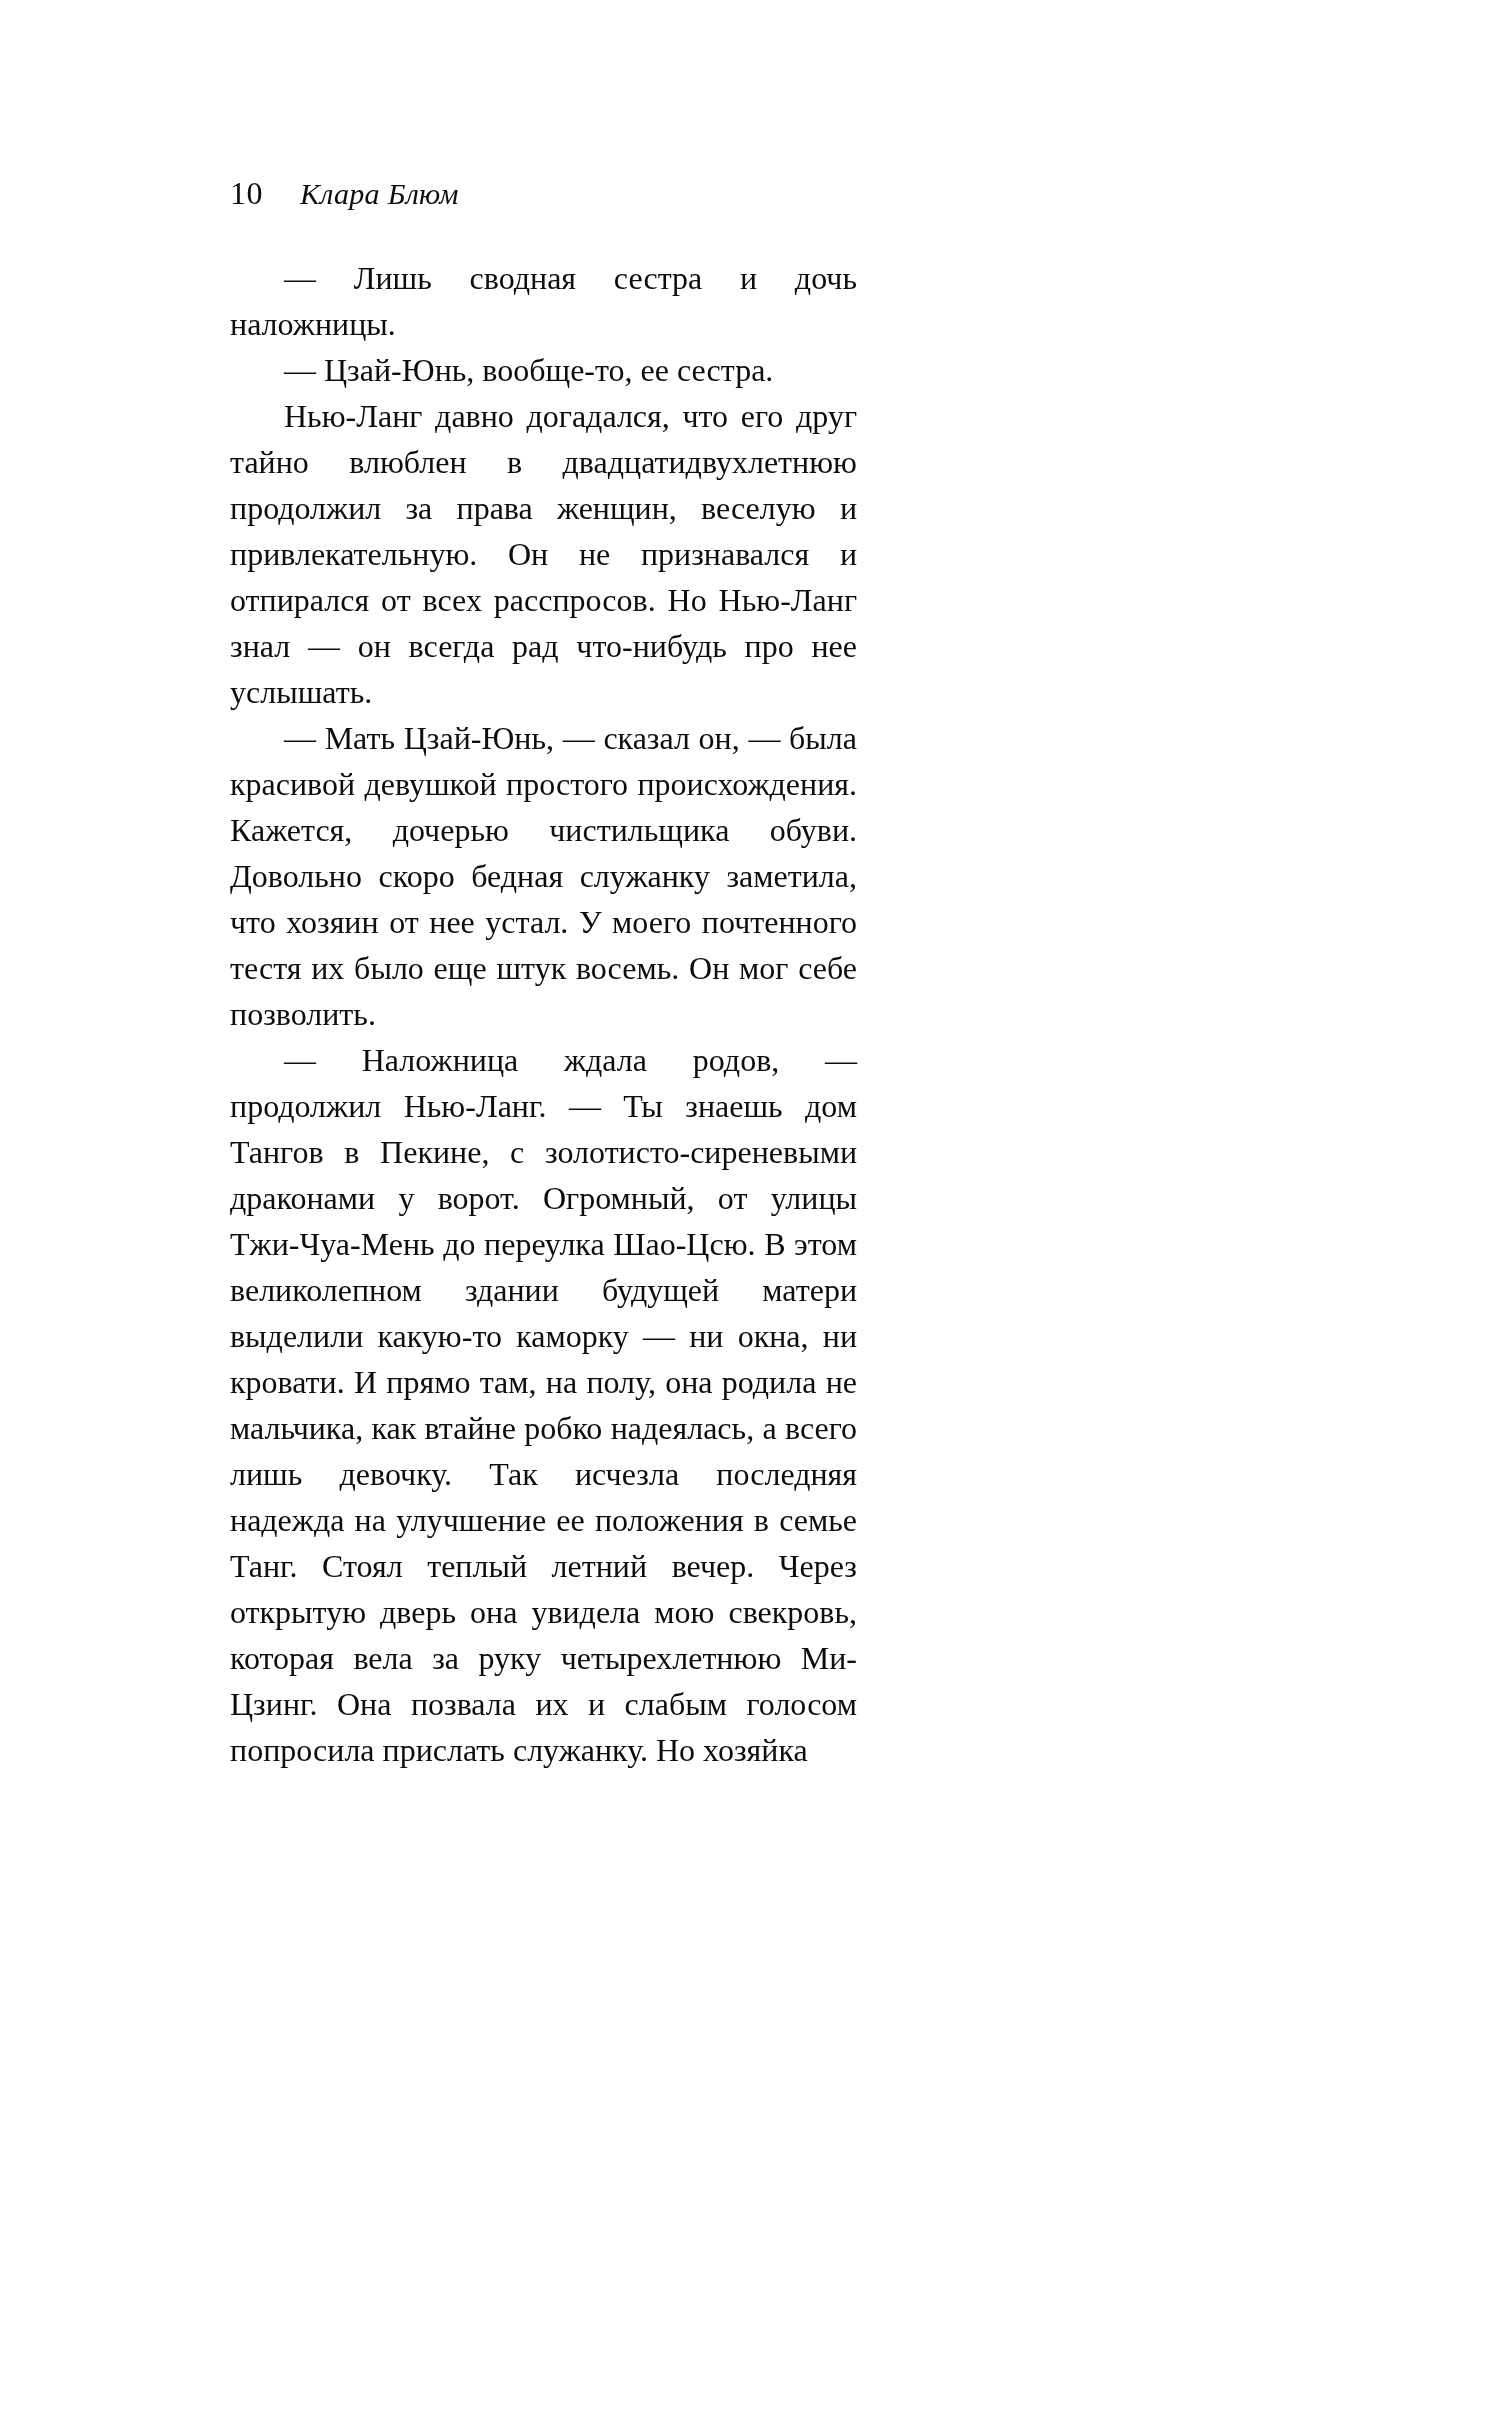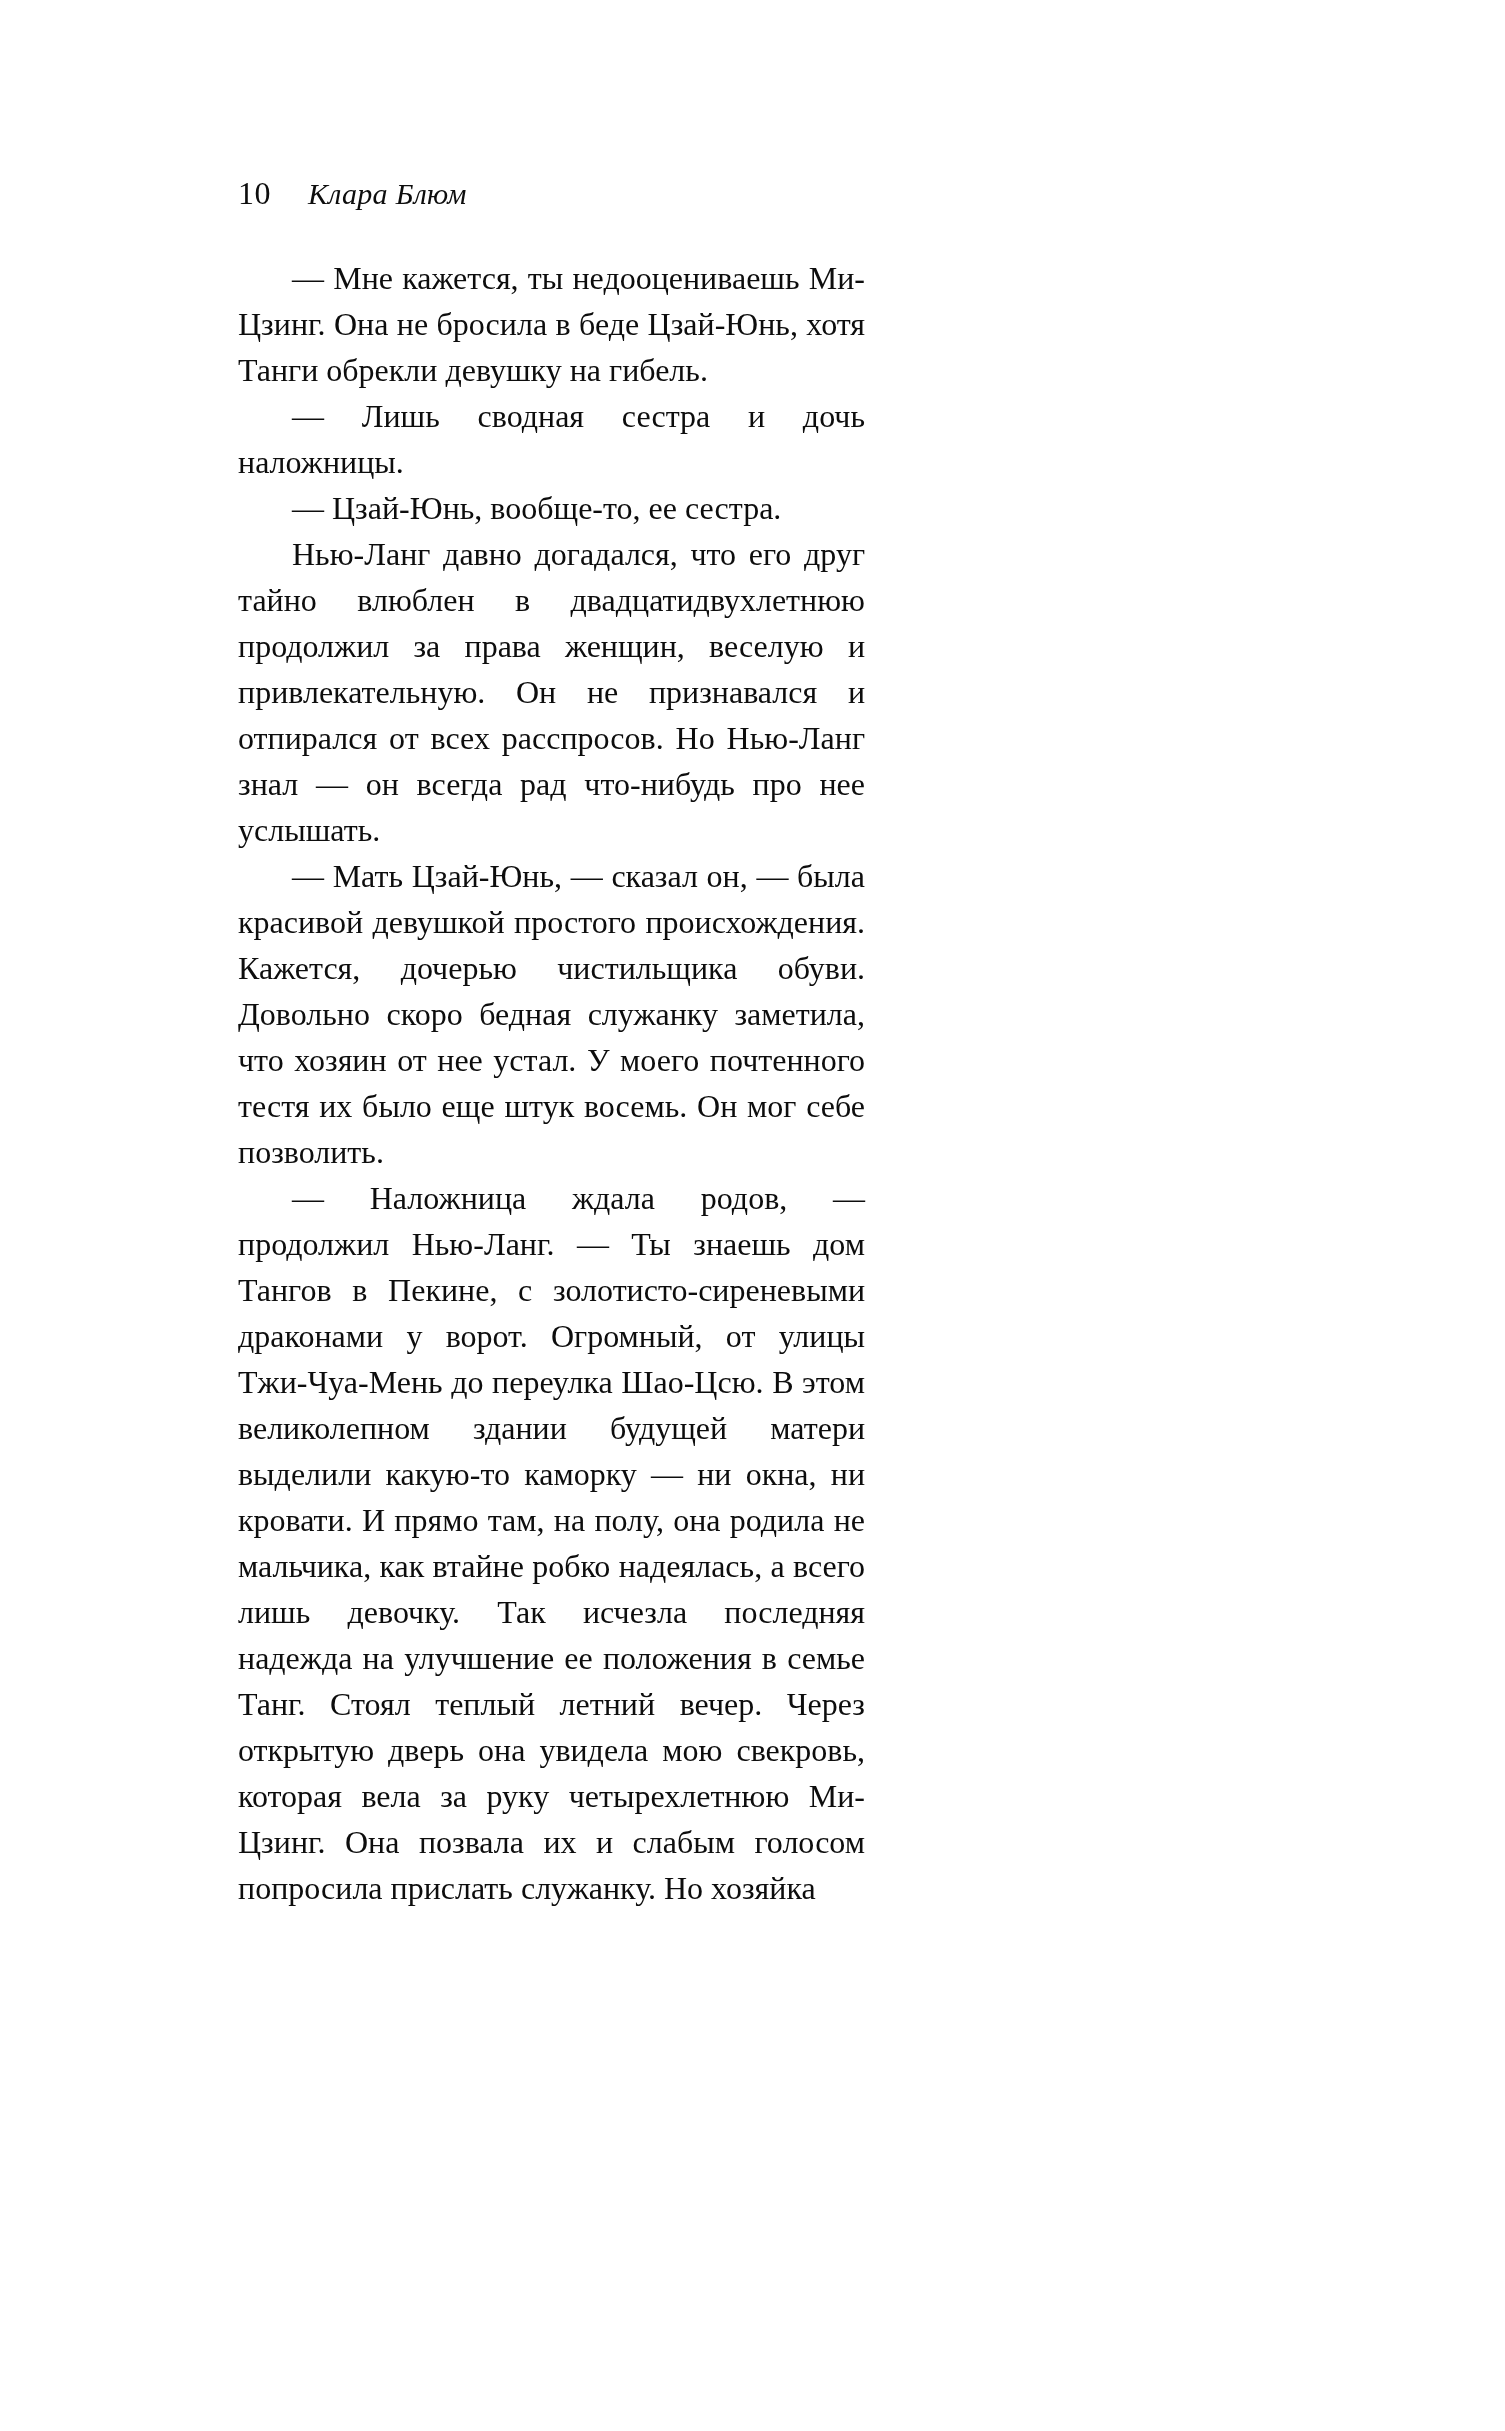--- a/index.html
+++ b/index.html
@@ -12,21 +12,21 @@
     width: 1506px;
     height: 2432px;
     background: #ffffff;
     box-sizing: border-box;
     overflow: hidden;
     font-family: "Liberation Serif", "DejaVu Serif", serif;
     color: #0d0d0d;
   }
   .content {
     position: absolute;
-    left: 238px;
+    left: 230px;
     top: 165px;
     width: 627px;
   }
   .running-head {
     display: flex;
     align-items: baseline;
     height: 59px;
     margin-bottom: 31px;
   }
   .folio {
@@ -66,21 +66,20 @@
 <div class="page">
 
   <div class="content">
 
     <div class="running-head">
       <span class="folio">10</span>
       <span class="head-title">Клара Блюм</span>
     </div>
 
     <div class="body-text">
-      <p>— Мне кажется, ты недооцениваешь Ми-Цзинг. Она не бросила в беде Цзай-Юнь, хотя Танги обрекли девушку на гибель.</p>
       <p>— Лишь сводная сестра и дочь наложницы.</p>
       <p>— Цзай-Юнь, вообще-то, ее сестра.</p>
       <p>Нью-Ланг давно догадался, что его друг тайно влюблен в двадцатидвухлетнюю продолжил за права женщин, веселую и привлекательную. Он не призна­вался и отпирался от всех расспросов. Но Нью-Ланг знал — он всегда рад что-нибудь про нее услышать.</p>
       <p>— Мать Цзай-Юнь, — сказал он, — была кра­сивой девушкой простого происхождения. Кажется, дочерью чистильщика обуви. Довольно скоро бедная служанку заметила, что хозяин от нее устал. У моего почтенного тестя их было еще штук восемь. Он мог себе позволить.</p>
       <p>— Наложница ждала родов, — продолжил Нью-Ланг. — Ты знаешь дом Тангов в Пекине, с золотисто-сиреневыми драконами у ворот. Огромный, от улицы Тжи-Чуа-Мень до переулка Шао-Цсю. В этом великолепном здании будущей матери выделили ка­кую-то каморку — ни окна, ни кровати. И прямо там, на полу, она родила не мальчика, как втайне робко надеялась, а всего лишь девочку. Так исчезла послед­няя надежда на улучшение ее положения в семье Танг. Стоял теплый летний вечер. Через открытую дверь она увидела мою свекровь, которая вела за руку четырехлетнюю Ми-Цзинг. Она позвала их и слабым голосом попросила прислать служанку. Но хозяйка</p>
     </div>
 
   </div>
 
 </div>

